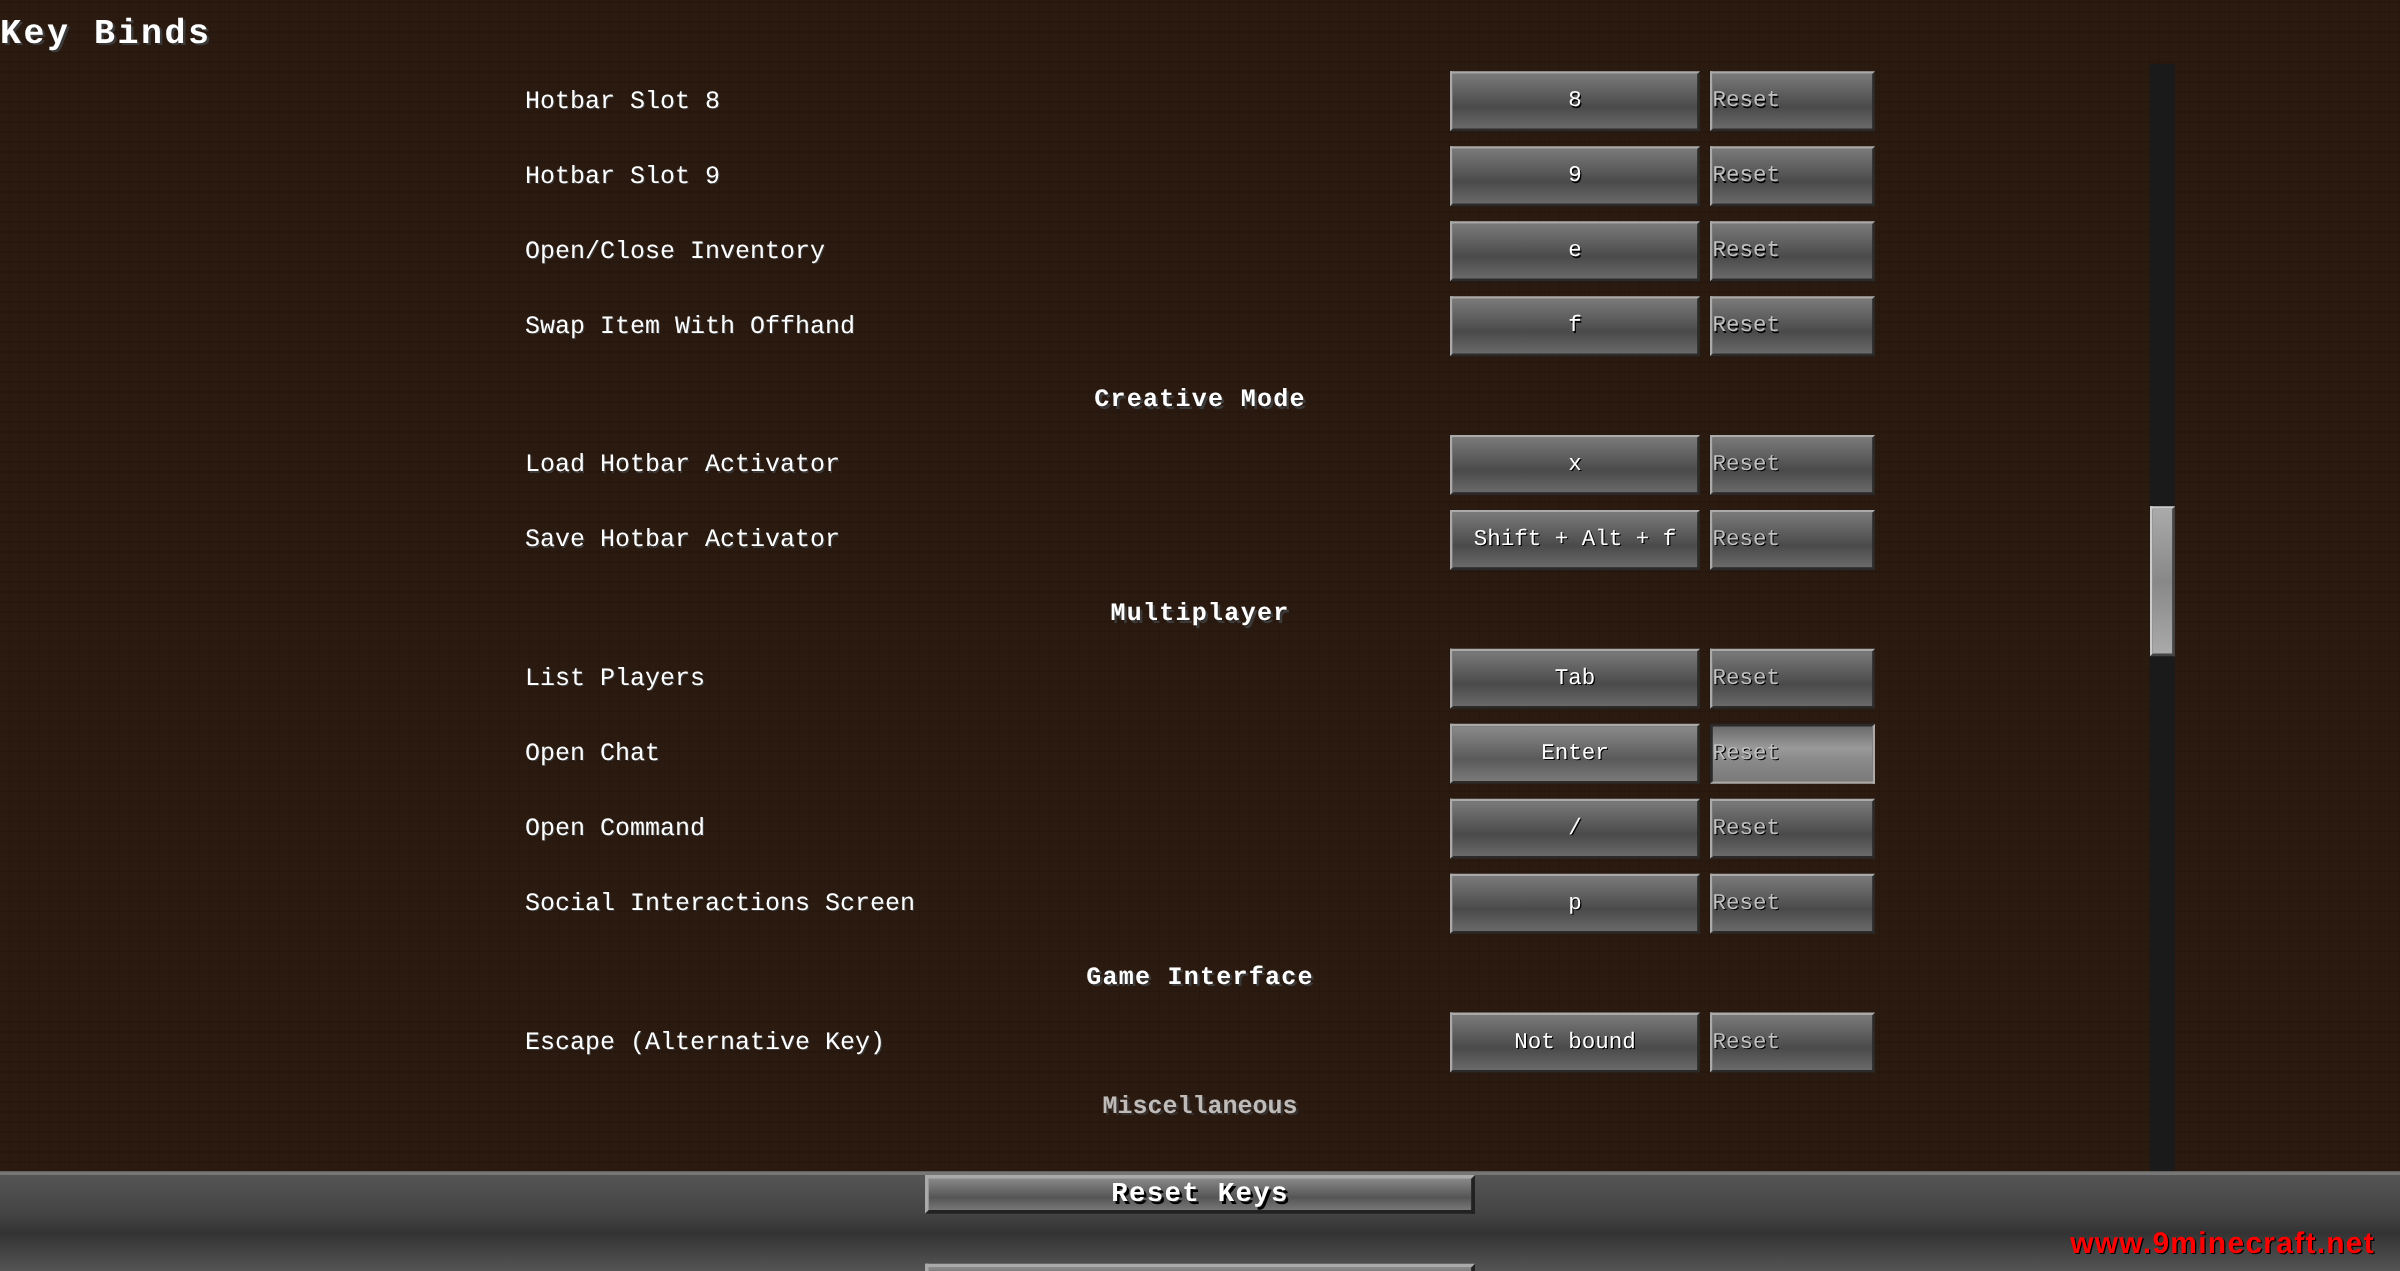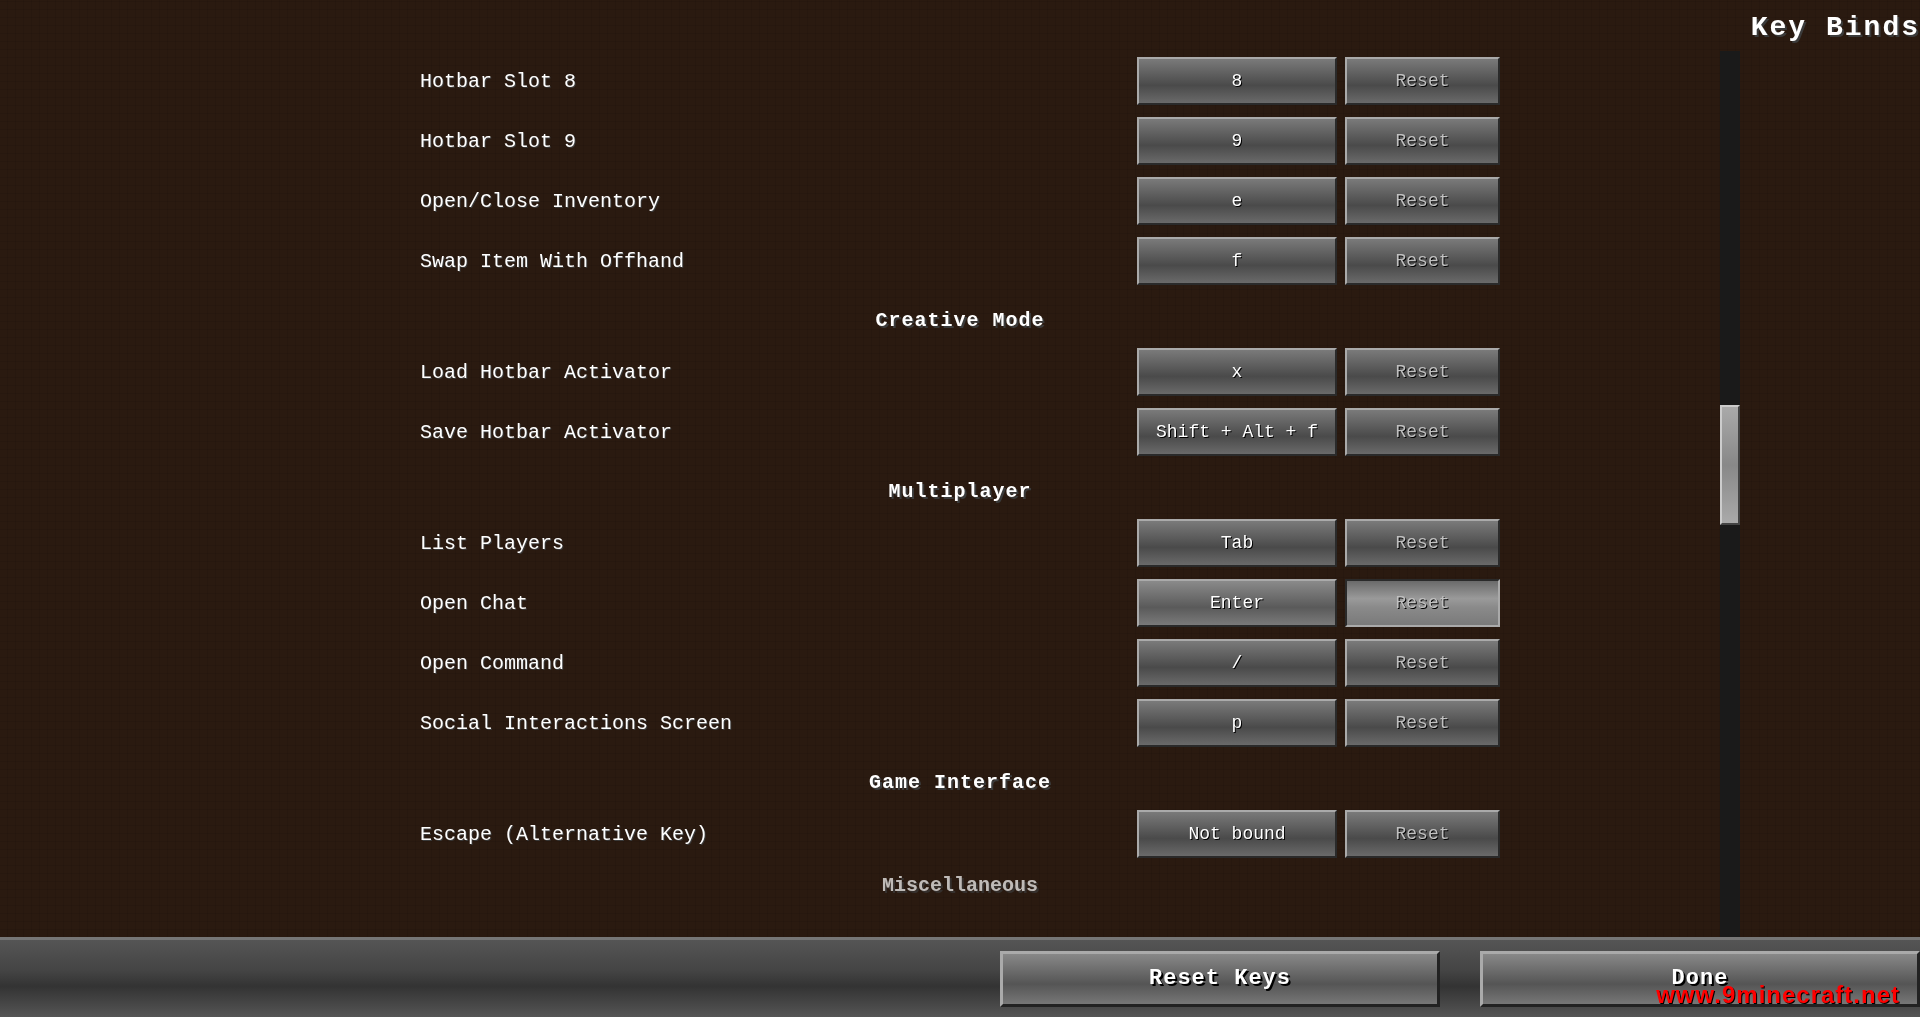--- a/index.html
+++ b/index.html
@@ -54,21 +54,21 @@
           90deg,
           transparent,
           transparent 7px,
           rgba(0,0,0,0.08) 7px,
           rgba(0,0,0,0.08) 8px
         );
     }
 
     .title-bar {
       width: 100%;
-      text-align: right;
+      text-align: left;
       padding: 12px 0 8px;
       color: #ffffff;
       font-size: 28px;
       font-weight: bold;
       letter-spacing: 2px;
       text-shadow: 2px 2px 0px #3a3a3a;
       font-family: 'Courier New', monospace;
     }
 
     .main-content {
@@ -143,32 +143,32 @@
       cursor: pointer;
       padding: 0 16px;
       text-shadow: 1px 1px 0px #000000;
     }
 
     .key-button.highlighted {
       background: linear-gradient(180deg, #8a8a8a 0%, #6a6a6a 40%, #5a5a5a 60%, #7a7a7a 100%);
     }
 
     .reset-button {
-      width: 155px;
+      width: 132px;
       height: 48px;
       background: linear-gradient(180deg, #7a7a7a 0%, #5a5a5a 40%, #4a4a4a 60%, #6a6a6a 100%);
       border: none;
       border-top: 2px solid #aaaaaa;
       border-left: 2px solid #aaaaaa;
       border-right: 2px solid #2a2a2a;
       border-bottom: 2px solid #2a2a2a;
       color: #c0c0c0;
       font-size: 18px;
       font-family: 'Courier New', monospace;
-      text-align: center;
+      text-align: left;
       cursor: pointer;
       text-shadow: 1px 1px 0px #000000;
     }
 
     .reset-button.active {
       background: linear-gradient(180deg, #6a6a6a 0%, #9a9a9a 40%, #8a8a8a 60%, #7a7a7a 100%);
       border-top: 2px solid #2a2a2a;
       border-left: 2px solid #2a2a2a;
       border-right: 2px solid #aaaaaa;
       border-bottom: 2px solid #aaaaaa;
@@ -196,23 +196,24 @@
       border-bottom: 2px solid #444444;
     }
 
     .bottom-bar {
       width: 100%;
       height: 80px;
       background: linear-gradient(180deg, #555555 0%, #444444 40%, #333333 60%, #555555 100%);
       border-top: 3px solid #777777;
       display: flex;
       align-items: center;
-      justify-content: flex-end;
+      justify-content: flex-start;
       gap: 40px;
       position: relative;
+      flex-direction: column;
     }
 
     .bottom-button {
       width: 440px;
       height: 56px;
       background: linear-gradient(180deg, #888888 0%, #666666 40%, #555555 60%, #777777 100%);
       border: none;
       border-top: 3px solid #aaaaaa;
       border-left: 3px solid #aaaaaa;
       border-right: 3px solid #222222;

